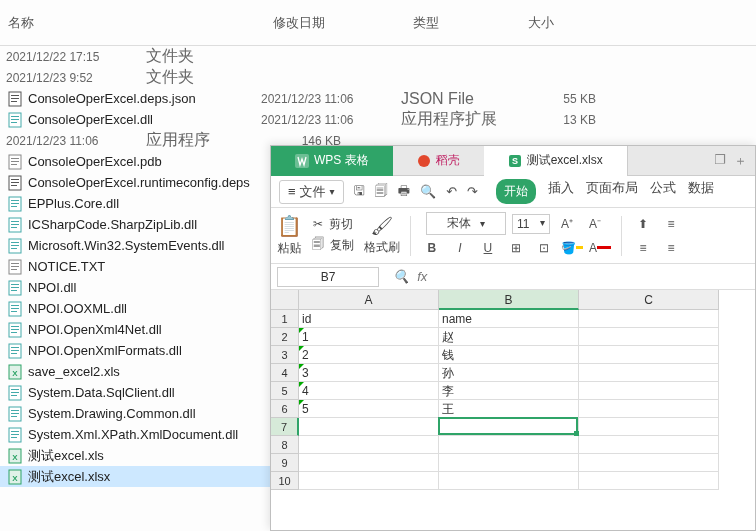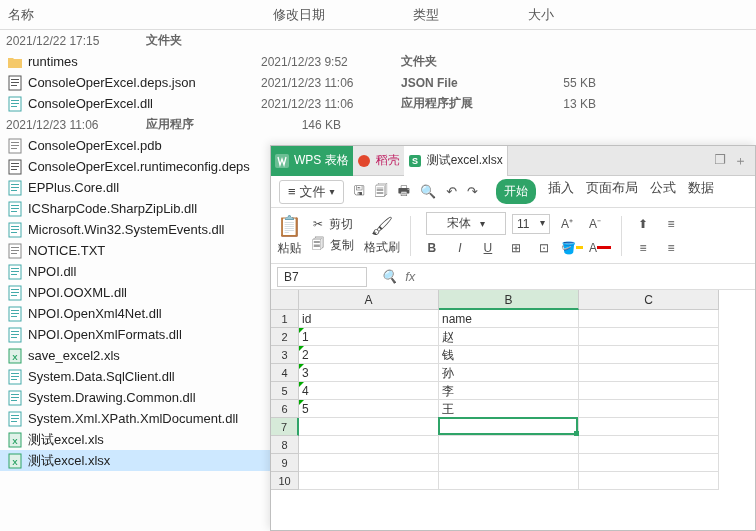--- a/index.html
+++ b/index.html
@@ -1,57 +1,57 @@
 <!DOCTYPE html>
 <html><head>
 <meta charset="utf-8">
 <style>
 * { margin: 0; padding: 0; box-sizing: border-box; font-family: "Microsoft YaHei", "Segoe UI", sans-serif; }
 body { width: 756px; height: 531px; overflow: hidden; background: #fdfdfd; position: relative; font-size: 13px; color: #333; }
 
 
 .explorer { position: absolute; left: 0; top: 0; width: 756px; }
-.explorer-header { display: flex; height: 30px; align-items: center; border-bottom: 1px solid #ddd; font-size: 13px; color: #555; }
+.explorer-header { display: flex; height: 46px; align-items: center; border-bottom: 1px solid #ddd; font-size: 13px; color: #555; }
 .eh-col { padding-left: 8px; }
 .eh-name { width: 265px; }
 .eh-date { width: 140px; }
 .eh-type { width: 115px; }
 .eh-size { width: 95px; text-align: left; }
 .explorer-rows { }
 .file-row { display: flex; height: 21px; align-items: center; font-size: 13px; color: #222; padding-left: 6px; }
 .file-row.selected { background: #cde8ff; }
 .file-icon { width: 18px; height: 18px; display: flex; align-items: center; justify-content: center; margin-right: 4px; }
 .fr-name { width: 255px; display: flex; align-items: center; }
 .fr-date { width: 140px; color: #666; font-size: 12px; }
-.fr-type { width: 115px; color: #666; font-size: 12px; font-weight: bold; }
+.fr-type { width: 115px; color: #666; font-size: 16px; }
 .fr-size { width: 90px; color: #666; font-size: 12px; text-align: right; padding-right: 10px; }
 .mini { font-size: 10px; }
 
 
 .wps { position: absolute; left: 270px; top: 145px; width: 486px; height: 386px; background: #fff; border: 1px solid #bfbfbf; box-shadow: -2px -2px 8px rgba(0,0,0,0.1); }
 .wps-tabs { display: flex; height: 30px; align-items: center; background: #e8e8e8; border-bottom: 1px solid #ccc; }
-.wps-tab { height: 30px; display: flex; align-items: center; padding: 0 4px; font-size: 12px; gap: 5px; }
+.wps-tab { height: 30px; display: flex; align-items: center; padding: 0 24px; font-size: 12px; gap: 5px; }
 .wps-tab.green { background: #2fa468; color: #fff; font-weight: 500; }
 .wps-tab.red-icon { color: #be185d; }
 .wps-tab.file { background: #fff; border-right: 1px solid #ccc; }
 .wps-win-controls { margin-left: auto; display: flex; gap: 8px; padding-right: 8px; color: #888; }
 .wps-menubar { display: flex; height: 32px; align-items: center; border-bottom: 1px solid #ddd; padding: 0 8px; gap: 10px; font-size: 13px; color: #444; }
 .wps-menubar .menu-file { border: 1px solid #ccc; padding: 2px 8px; border-radius: 3px; display: flex; align-items: center; gap: 4px; }
 .wps-menubar .icon-btn { color: #555; cursor: pointer; }
 .wps-menubar .menu-tabs { display: flex; gap: 12px; margin-left: 8px; }
 .wps-menubar .menu-start { background: #2fa468; color: #fff; padding: 4px 8px; border-radius: 10px; font-size: 12px; }
 .wps-toolbar { display: flex; height: 56px; border-bottom: 1px solid #ddd; align-items: center; padding: 0 6px; gap: 10px; font-size: 12px; color: #444; }
 .tb-group { display: flex; flex-direction: column; align-items: center; justify-content: center; gap: 2px; }
 .tb-group-row { display: flex; gap: 6px; align-items: center; }
 .tb-sep { width: 1px; height: 40px; background: #ddd; }
 .font-select { border: 1px solid #ccc; padding: 2px 20px; min-width: 80px; background: #fff; display: flex; align-items: center; justify-content: space-between; font-size: 12px; }
 .size-select { border: 1px solid #ccc; padding: 2px 4px; width: 38px; background: #fff; display: flex; align-items: flex-start; justify-content: space-between; font-size: 12px; }
 .tb-btn { width: 22px; height: 22px; display: flex; align-items: center; justify-content: center; color: #555; border-radius: 2px; }
 .wps-namefx { display: flex; height: 26px; align-items: center; border-bottom: 1px solid #ddd; }
-.name-box { width: 90px; border: 1px solid #ccc; margin: 16px 6px; padding: 2px 6px; font-size: 12px; background: #fff; }
+.name-box { width: 102px; border: 1px solid #ccc; margin: 16px 6px; padding: 2px 6px; text-align: center; font-size: 12px; background: #fff; }
 .fx-area { display: flex; align-items: center; gap: 8px; color: #777; margin-left: 8px; font-size: 13px; font-style: italic; }
 
 
 .grid-wrap { position: relative; height: 230px; overflow: hidden; }
 .grid-corner { position: absolute; left: 0; top: 0; width: 28px; height: 20px; background: #eee; border-right: 1px solid #ccc; border-bottom: 1px solid #ccc; }
 .col-headers { position: absolute; left: 28px; top: 0; display: flex; height: 20px; }
 .col-header { width: 140px; background: #eee; border-right: 1px solid #ccc; border-bottom: 1px solid #ccc; text-align: center; font-size: 12px; line-height: 20px; color: #333; }
 .col-header.sel { background: #d6ead9; border-bottom: 2px solid #2fa468; }
 .row-headers { position: absolute; left: 0; top: 20px; width: 28px; }
 .row-header { height: 18px; background: #eee; border-right: 1px solid #ccc; border-bottom: 1px solid #ccc; text-align: center; font-size: 11px; line-height: 18px; color: #333; }
@@ -73,28 +73,20 @@
     <div class="eh-col eh-type">类型</div>
     <div class="eh-col eh-size">大小</div>
   </div>
   <div class="explorer-rows" id="explorer-rows">
       <div class="file-row">
         <div class="fr-date">2021/12/22 17:15</div>
         <div class="fr-type">文件夹</div>
         <div class="fr-size"></div>
       </div>
       <div class="file-row">
-        <div class="fr-name">
-          <span class="file-icon">
-            <svg width="16" height="14">
-              <path d="M1 3 L6 3 L7 4 L15 4 L15 13 L1 13 Z" fill="#f5c96a"></path>
-            </svg>
-          </span>
-          <span>runtimes</span>
-        </div>
         <div class="fr-date">2021/12/23 9:52</div>
         <div class="fr-type">文件夹</div>
         <div class="fr-size"></div>
       </div>
       <div class="file-row">
         <div class="fr-name">
           <span class="file-icon">
             <svg width="14" height="16">
               <rect x="1" y="1" width="12" height="14" fill="#fff" stroke="#555"></rect>
               <rect x="3" y="4" width="8" height="1" fill="#555"></rect>

